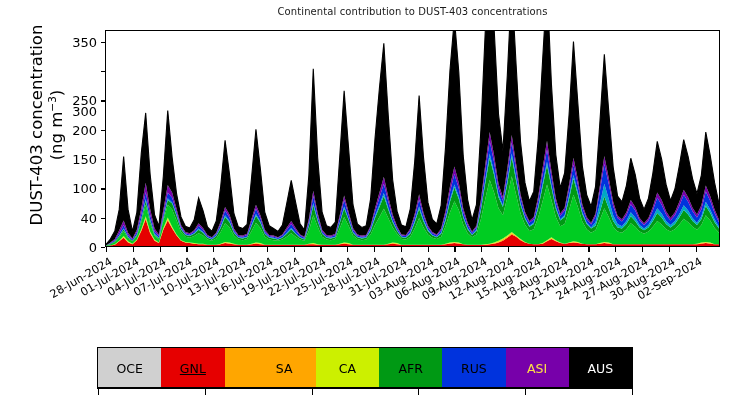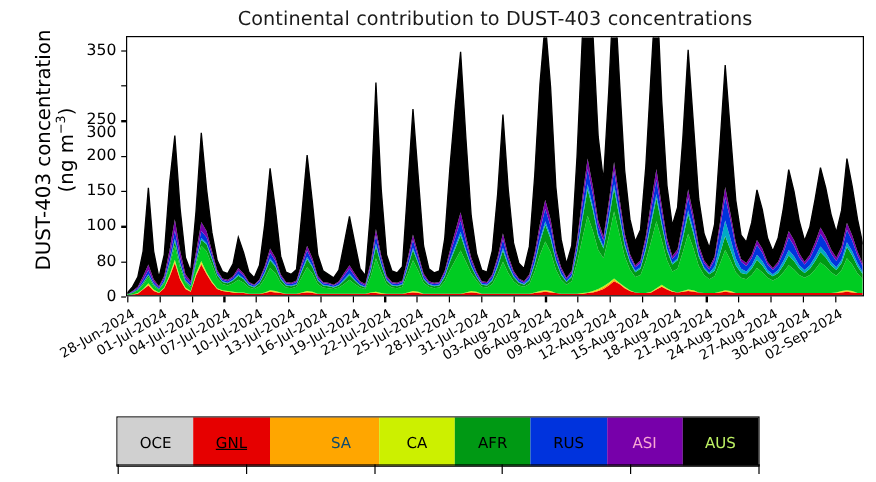--- a/index.html
+++ b/index.html
@@ -2,21 +2,21 @@
 <html><head>
 <meta charset="utf-8">
 <style>
   html,body{margin:0;padding:0;background:#ffffff;}
   body{width:730px;height:402px;overflow:hidden;
        font-family:"DejaVu Sans","Liberation Sans",sans-serif;color:#000;}
   #root{position:relative;width:730px;height:402px;}
 
   
   #chart-title{position:absolute;left:105px;top:6px;width:615px;text-align:center;
-    font-size:16px;color:#1a1a1a;letter-spacing:.1px;}
+    font-size:10px;color:#1a1a1a;letter-spacing:.1px;}
 
   
   #ylabel-wrap{position:absolute;left:-78px;top:0px;width:250px;height:250px;
     display:flex;align-items:center;justify-content:center;
     transform:rotate(-90deg);transform-origin:center center;}
   #ylabel{font-size:16.5px;text-align:center;line-height:1.12;white-space:nowrap;}
   #ylabel sup{font-size:10.5px;vertical-align:super;}
 
   
   #plot-frame{position:absolute;left:105px;top:30px;width:615px;height:217px;
@@ -71,41 +71,41 @@
         </svg>
   </div>
 </div>
 
 <div id="y-axis"></div>
 <div id="x-axis"></div>
 
 <div id="legend">
       <div class="legend-cell" style="background: rgb(208, 208, 208); color: rgb(0, 0, 0);">OCE</div>
       <div class="legend-cell" style="background: rgb(230, 0, 0); color: rgb(0, 0, 0); text-decoration: underline;">GNL</div>
-      <div class="legend-cell" style="background: rgb(255, 166, 0); color: #0c4a6e; padding-left: 28px;">SA</div>
+      <div class="legend-cell" style="background: rgb(255, 166, 0); color: #000000; padding-left: 28px;">SA</div>
       <div class="legend-cell" style="background: rgb(204, 240, 0); color: rgb(0, 0, 0);">CA</div>
       <div class="legend-cell" style="background: rgb(0, 153, 20); color: rgb(0, 0, 0);">AFR</div>
       <div class="legend-cell" style="background: rgb(0, 51, 221); color: rgb(0, 0, 0);">RUS</div>
-      <div class="legend-cell" style="background: rgb(119, 0, 170); color: #f9a8d4;">ASI</div>
-      <div class="legend-cell" style="background: rgb(0, 0, 0); color: #bef264;">AUS</div>
+      <div class="legend-cell" style="background: rgb(119, 0, 170); color: #fde047;">ASI</div>
+      <div class="legend-cell" style="background: rgb(0, 0, 0); color: #ffffff;">AUS</div>
     </div>
 <div id="legend-baseline"></div>
 <div id="legend-ticks">
       <div class="legend-tick" style="left: 1px;"></div>
       <div class="legend-tick" style="left: 107.8px;"></div>
       <div class="legend-tick" style="left: 214.6px;"></div>
       <div class="legend-tick" style="left: 321.4px;"></div>
       <div class="legend-tick" style="left: 428.2px;"></div>
       <div class="legend-tick" style="left: 535px;"></div>
     </div>
 
 <div class="ytick-line" style="left: 100.5px; top: 247px;"></div>
     <div class="ytick-label" style="left: 63px; width: 34px; top: 247px;">0</div>
     <div class="ytick-line" style="left: 100.5px; top: 217.676px;"></div>
-    <div class="ytick-label" style="left: 63px; width: 34px; top: 217.676px;">80</div>
+    <div class="ytick-label" style="left: 63px; width: 34px; top: 217.676px;">40</div>
     <div class="ytick-line" style="left: 100.5px; top: 188.351px;"></div>
     <div class="ytick-label" style="left: 63px; width: 34px; top: 188.351px;">100</div>
     <div class="ytick-line" style="left: 100.5px; top: 159.027px;"></div>
     <div class="ytick-label" style="left: 63px; width: 34px; top: 159.027px;">150</div>
     <div class="ytick-line" style="left: 100.5px; top: 129.703px;"></div>
     <div class="ytick-label" style="left: 63px; width: 34px; top: 129.703px;">200</div>
     <div class="ytick-line" style="left: 100.5px; top: 100.378px;"></div>
     <div class="ytick-label" style="left: 63px; width: 34px; top: 100.378px;">250</div>
     <div class="ytick-line" style="left: 100.5px; top: 71.0541px;"></div>
     <div class="ytick-label" style="left: 63px; width: 34px; top: 71.0541px; margin-top: 40px;">300</div>

